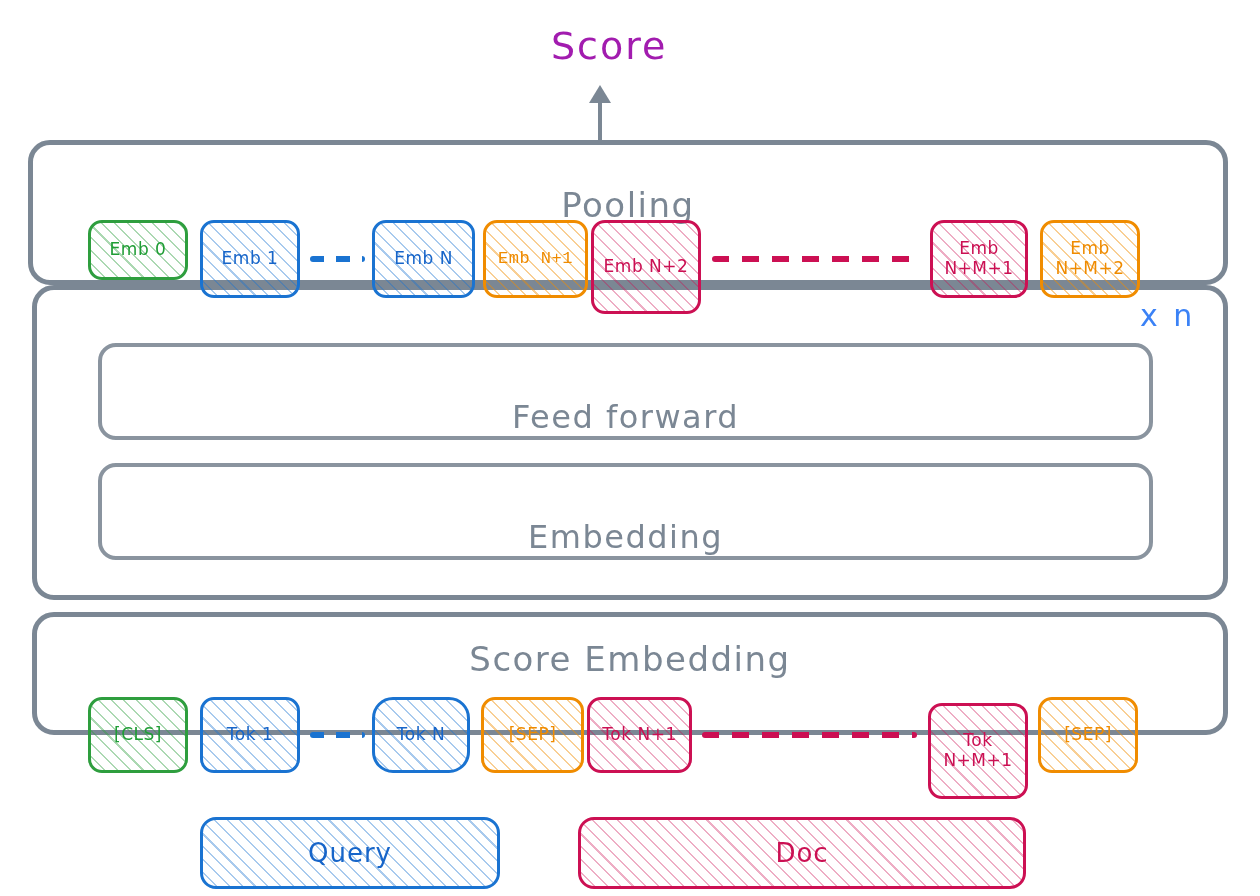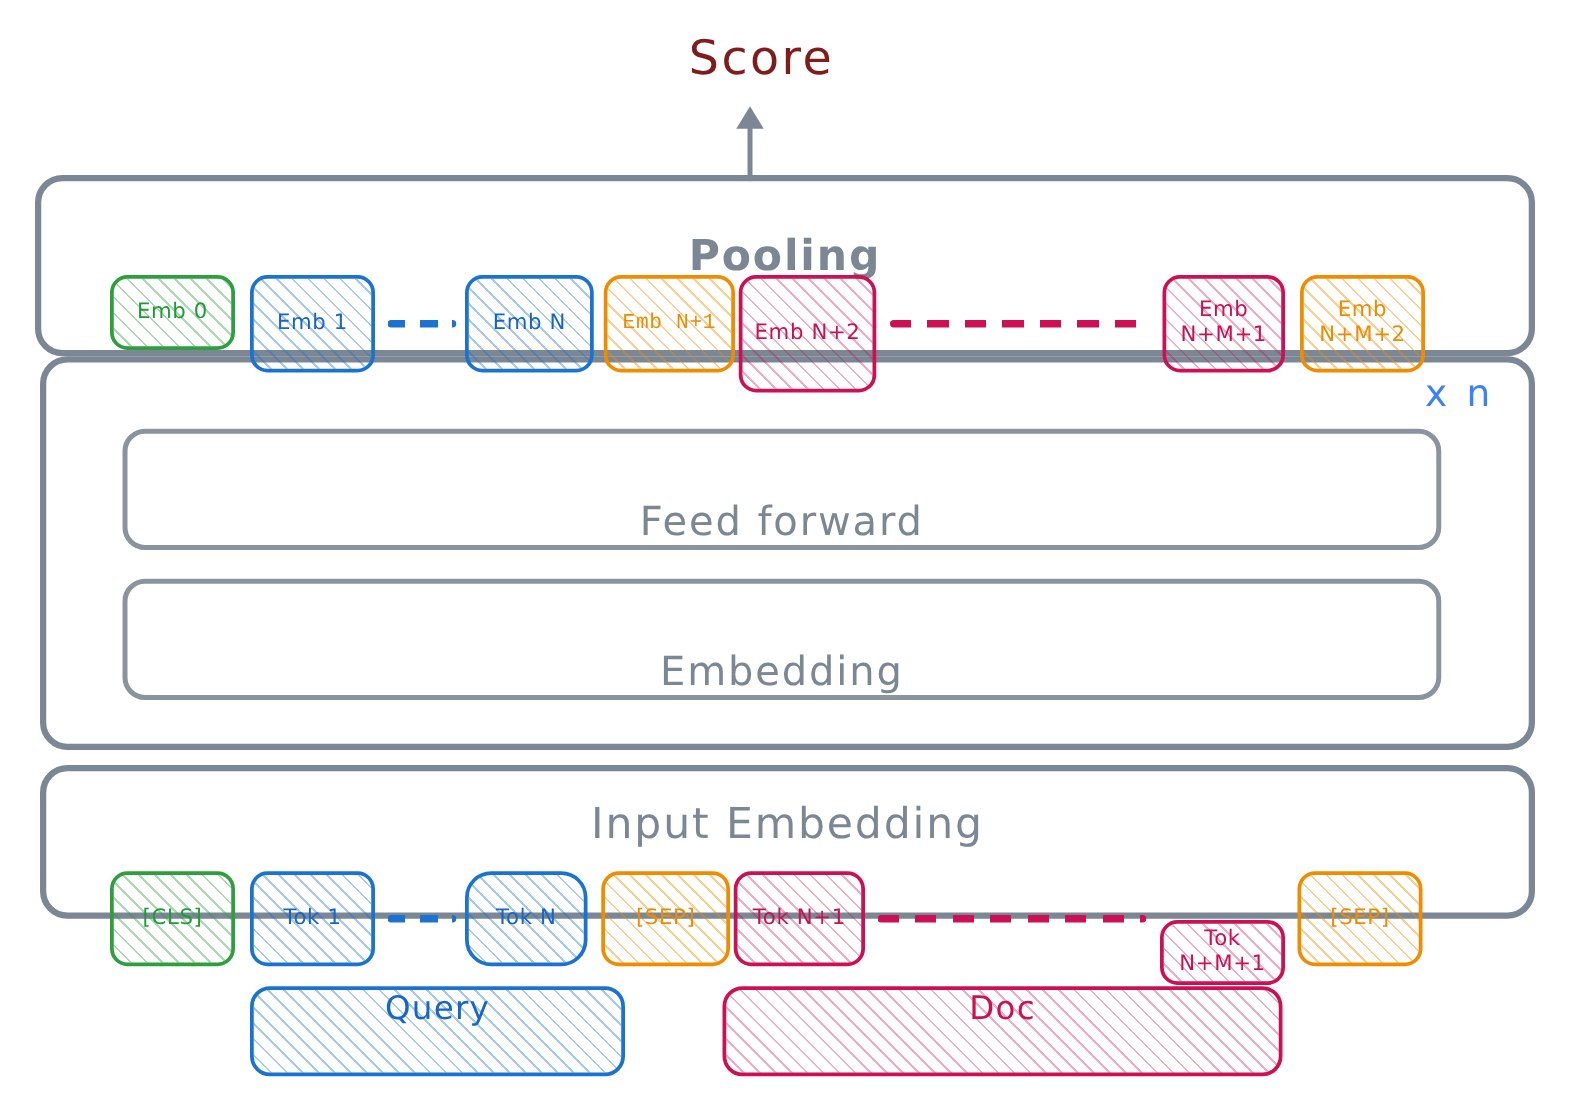--- a/index.html
+++ b/index.html
@@ -85,24 +85,26 @@
   .c-crimson::before{ background: repeating-linear-gradient(45deg, rgba(204,16,83,.34) 0 1.5px, rgba(0,0,0,0) 1.5px 9px); }
 
   
   .group {
     position: absolute;
     box-sizing: border-box;
     border-width: 3px;
     border-style: solid;
     border-radius: 16px;
     display: flex;
+    align-items: center;
     justify-content: center;
     font-size: 26px;
     letter-spacing: 1px;
     z-index: 4;
+    margin-top: 28px;
   }
   .group .txt { position: relative; z-index: 2; }
   .group::before {
     content: "";
     position: absolute;
     inset: 0;
     border-radius: 13px;
     z-index: 1;
   }
 
@@ -127,21 +129,21 @@
   .arrow-head {
     position: absolute;
     width: 0; height: 0;
     border-left: 11px solid transparent;
     border-right: 11px solid transparent;
     border-bottom: 18px solid #7b8794;
     z-index: 2;
   }
   .score-text {
     position: absolute;
-    color: #7f1d1d;
+    color: #a21caf;
     font-size: 38px;
     letter-spacing: 2px;
     white-space: nowrap;
   }
   .xn-text {
     position: absolute;
     color: #3b82f6;
     font-size: 30px;
     letter-spacing: 3px;
     white-space: nowrap;
@@ -150,37 +152,37 @@
 </head>
 <body>
 
 <div id="canvas">
 
   <div class="score-text" style="left:551px; top:24px;">Score</div>
   <div class="arrow-head" style="left:589px; top:85px;"></div>
   <div class="arrow-stem" style="left:598px; top:100px; height:45px;"></div>
 
   <div class="rbox" style="left:28px; top:140px; width:1200px; height:145px;">
-    <div class="rbox-label" style="top:40px; font-size:34px;font-weight:bold;">Pooling</div>
+    <div class="rbox-label" style="top:40px; font-size:34px;">Pooling</div>
   </div>
 
   <div class="rbox" style="left:32px; top:285px; width:1196px; height:315px;">
   </div>
   <div class="xn-text" style="left:1140px; top:298px;">x n</div>
 
   <div class="inner-box" style="left:98px; top:343px; width:1055px; height:97px; font-size:32px;">
     <span>Feed forward</span>
   </div>
 
   <div class="inner-box" style="left:98px; top:463px; width:1055px; height:97px; font-size:32px;">
     <span>Embedding</span>
   </div>
 
   <div class="rbox" style="left:32px; top:612px; width:1196px; height:123px;">
-    <div class="rbox-label" style="top:22px; font-size:34px;">Input Embedding</div>
+    <div class="rbox-label" style="top:22px; font-size:34px;">Score Embedding</div>
   </div>
 
   <div id="layer-chips">
       <div class="chip c-green" style="left: 88px; top: 220px; width: 100px; height: 60px;">
         <span class="txt">Emb 0</span>
       </div>
       <div class="chip c-blue" style="left: 200px; top: 220px; width: 100px; height: 78px;">
         <span class="txt">Emb 1</span>
       </div>
       <div class="chip c-blue" style="left: 372px; top: 220px; width: 103px; height: 78px;">
@@ -206,21 +208,21 @@
       </div>
       <div class="chip c-blue" style="left: 372px; top: 697px; width: 98px; height: 76px; border-radius: 21px;">
         <span class="txt">Tok N</span>
       </div>
       <div class="chip c-orange" style="left: 481px; top: 697px; width: 103px; height: 76px;">
         <span class="txt">[SEP]</span>
       </div>
       <div class="chip c-crimson" style="left: 587px; top: 697px; width: 105px; height: 76px;">
         <span class="txt">Tok N+1</span>
       </div>
-      <div class="chip c-crimson" style="left: 928px; top: 736px; width: 100px; height: 52px;">
+      <div class="chip c-crimson" style="left: 928px; top: 703px; width: 100px; height: 96px;">
         <span class="txt">Tok<br>N+M+1</span>
       </div>
       <div class="chip c-orange" style="left: 1038px; top: 697px; width: 100px; height: 76px;">
         <span class="txt">[SEP]</span>
       </div>
     </div>
   <div id="layer-groups">
       <div class="group c-blue" style="left: 200px; top: 789px; width: 300px; height: 72px;">
         <span class="txt">Query</span>
       </div>

